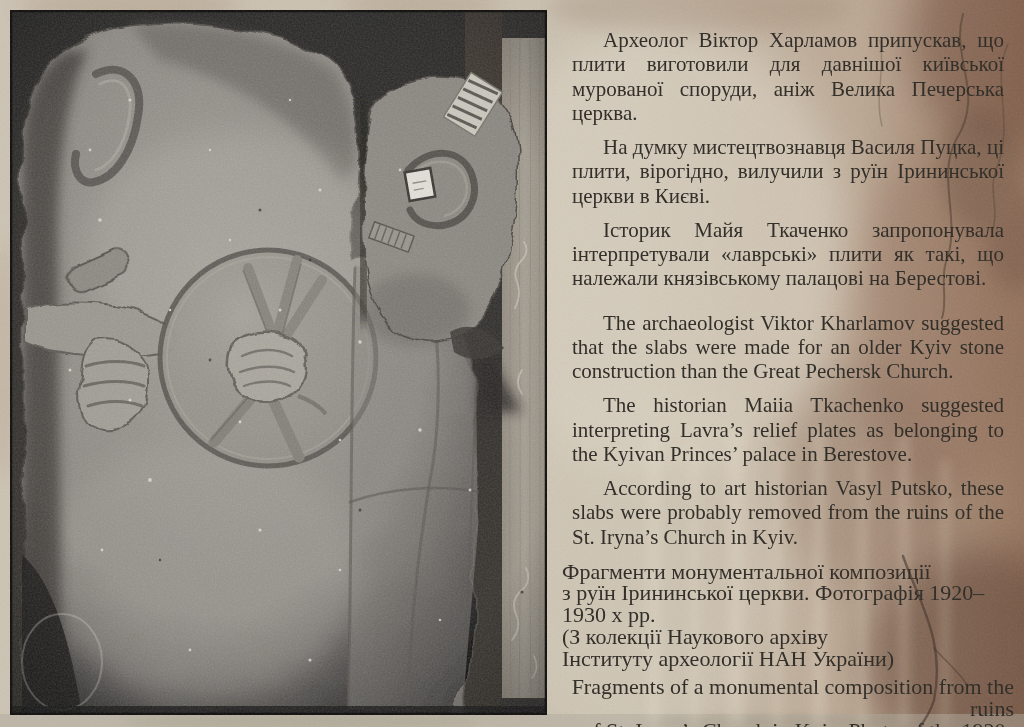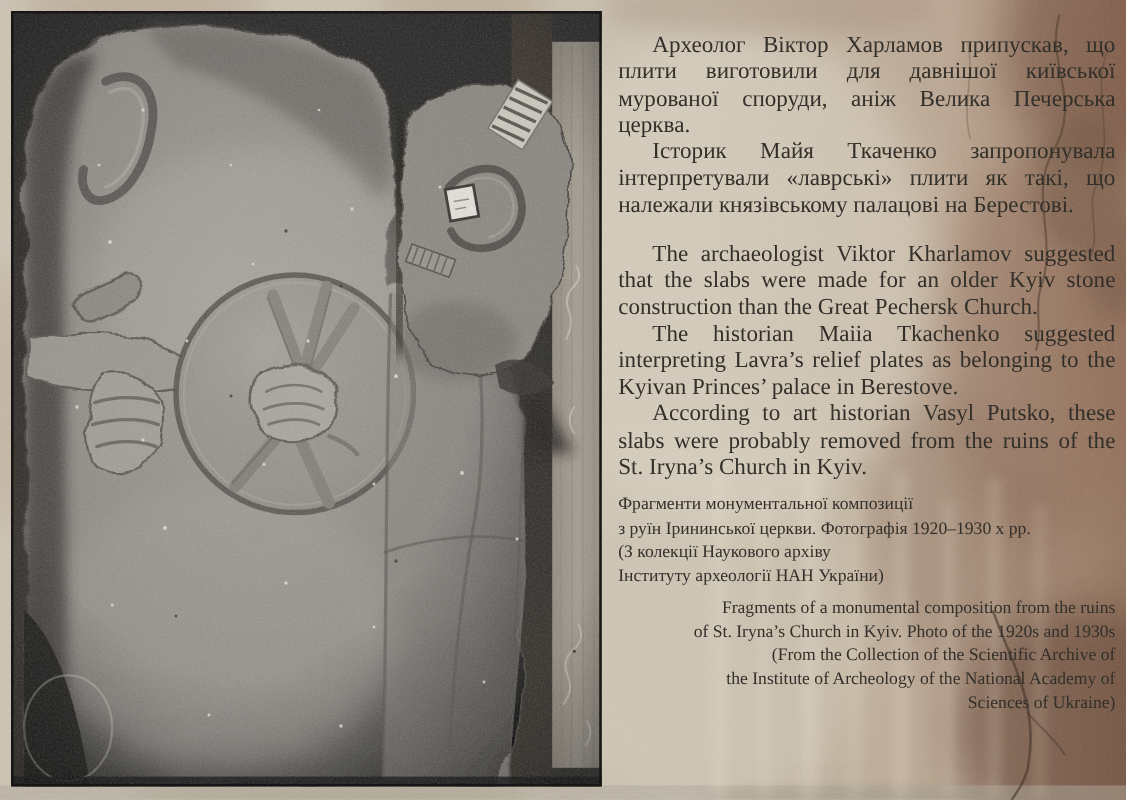--- a/index.html
+++ b/index.html
@@ -10,28 +10,28 @@
   }
   .page{position:absolute;inset:0;width:1024px;height:727px;}
   svg.bg{position:absolute;left:0;top:0;z-index:0;}
   figure.photo{position:absolute;left:10px;top:10px;width:537px;height:705px;margin:0;z-index:2;}
   figure.photo svg{display:block;}
   .textcol{
     position:absolute;left:562px;top:0;width:452px;z-index:3;
     color:#2c2822;
   }
   .textcol p.body{
-    margin:0;font-size:21px;line-height:24.25px;font-weight:500;
+    margin:10px;font-size:21px;line-height:24.25px;font-weight:500;
     text-align:justify;text-indent:31px;hyphens:none;letter-spacing:0;
     text-justify:inter-word;
   }
   .ua-block{margin-top:28px;}
   .en-block{margin-top:20px;}
   .cap{
-    margin:0;font-size:16px;line-height:21.7px;font-weight:500;
+    margin:0;font-size:22px;line-height:21.7px;font-weight:500;
     white-space:pre-line;text-align:left;hyphens:none;
   }
   .cap-ua{margin-top:12px;}
   .cap-en{margin-top:7px;text-align:right;}
   .grainpage{position:absolute;left:0;top:0;z-index:4;pointer-events:none;opacity:.10;}
 </style>
 </head>
 <body>
 
 <div class="page">
@@ -314,20 +314,21 @@
       <rect x="0" y="696" width="537" height="9" fill="#121110" opacity="0.85"></rect>
       <rect width="537" height="705" fill="url(#vignG)"></rect>
       <rect width="537" height="705" filter="url(#grainF)" opacity="0.18"></rect>
       <rect x="1" y="1" width="535" height="703" fill="none" stroke="#0f0e0d" stroke-width="2.5"></rect>
     </svg>
   </figure>
 
   <div class="textcol">
     <div class="ua-block">
       <p class="body">Археолог Віктор Харламов припускав, що плити виготовили для давнішої київської мурованої споруди, аніж Велика Печерська церква.</p>
+      <p class="body">На думку мистецтвознавця Василя Пуцка, ці плити, вірогідно, вилучили з руїн Ірининської церкви в Києві.</p>
       <p class="body">Історик Майя Ткаченко запропонувала інтерпретували «лаврські» плити як такі, що належали князівському палацові на Берестові.</p>
     </div>
     <div class="en-block">
       <p class="body">The archaeologist Viktor Kharlamov suggested that the slabs were made for an older Kyiv stone construction than the Great Pechersk Church.</p>
       <p class="body">The historian Maiia Tkachenko suggested interpreting Lavra’s relief plates as belonging to the Kyivan Princes’ palace in Berestove.</p>
       <p class="body">According to art historian Vasyl Putsko, these slabs were probably removed from the ruins of the St. Iryna’s Church in Kyiv.</p>
     </div>
     <p class="cap cap-ua">Фрагменти монументальної композиції
 з руїн Ірининської церкви. Фотографія 1920–1930 х рр.
 (З колекції Наукового архіву

